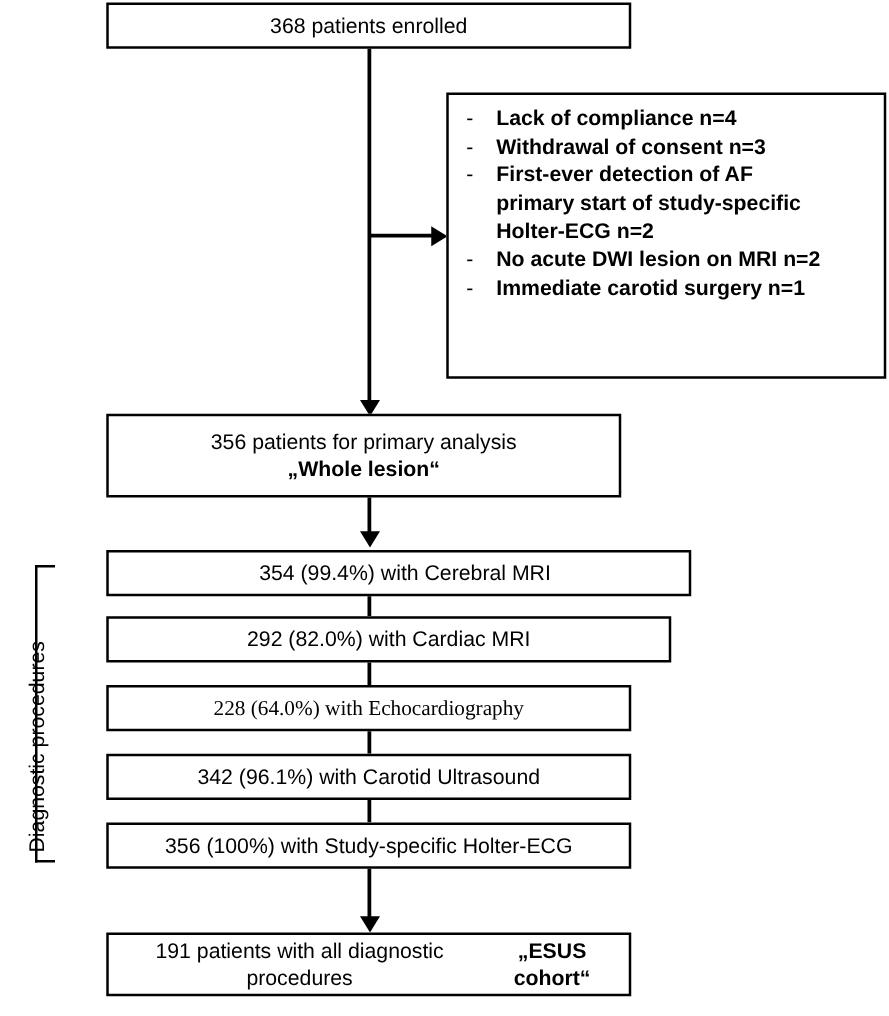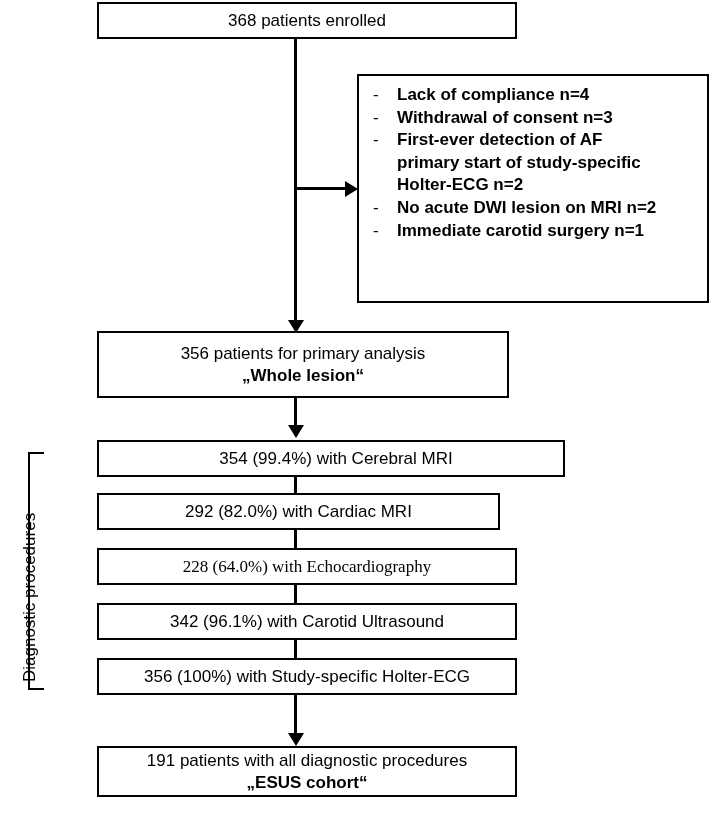--- a/index.html
+++ b/index.html
@@ -25,21 +25,20 @@
     border: 2px solid #000000;
     background: #ffffff;
     display: flex;
     align-items: center;
     justify-content: center;
     text-align: center;
     color: #000000;
     font-size: 17px;
     line-height: 1.28;
     padding: 2px 6px;
-    margin-left: 12px;
   }
   .node .line2 {
     display: block;
     font-weight: bold;
   }
 
   
   .listbox {
     position: absolute;
     box-sizing: border-box;
@@ -173,21 +172,21 @@
   <div class="arrowhead-down" style="left:288px; top:425px;"></div>
 
   <div class="bracket" style="left:28px; top:452px; width:16px; height:238px;"></div>
   <div class="side-label" style="left:20px; top:682px;">Diagnostic procedures</div>
 
   <div class="node" style="left:85px; top:440px; width:468px; height:37px;padding-left:16px;">
     <span>354 (99.4%) with Cerebral MRI</span>
   </div>
   <div class="vline" style="left:294px; top:477px; width:3px; height:16px;"></div>
 
-  <div class="node" style="left:85px; top:493px; width:403px; height:37px;">
+  <div class="node" style="left:85px; top:493px; width:452px; height:37px;">
     <span>292 (82.0%) with Cardiac MRI</span>
   </div>
   <div class="vline" style="left:294px; top:530px; width:3px; height:18px;"></div>
 
   <div class="node" style="left:85px; top:548px; width:420px; height:37px;font-family:Liberation Serif, serif;">
     <span>228 (64.0%) with Echocardiography</span>
   </div>
   <div class="vline" style="left:294px; top:585px; width:3px; height:18px;"></div>
 
   <div class="node" style="left:85px; top:603px; width:420px; height:37px;">
@@ -195,18 +194,18 @@
   </div>
   <div class="vline" style="left:294px; top:640px; width:3px; height:18px;"></div>
 
   <div class="node" style="left:85px; top:658px; width:420px; height:37px;">
     <span>356 (100%) with Study-specific Holter-ECG</span>
   </div>
 
   <div class="vline" style="left:294px; top:695px; width:3px; height:44px;"></div>
   <div class="arrowhead-down" style="left:288px; top:733px;"></div>
 
-  <div class="node" style="left:85px; top:746px; width:420px; height:51px; flex-direction:column;">
+  <div class="node" style="left:85px; top:746px; width:420px; height:51px; flex-direction:row;">
     <span>191 patients with all diagnostic procedures</span>
     <span class="line2">„ESUS cohort“</span>
   </div>
 
 </div>
 
 </body></html>

